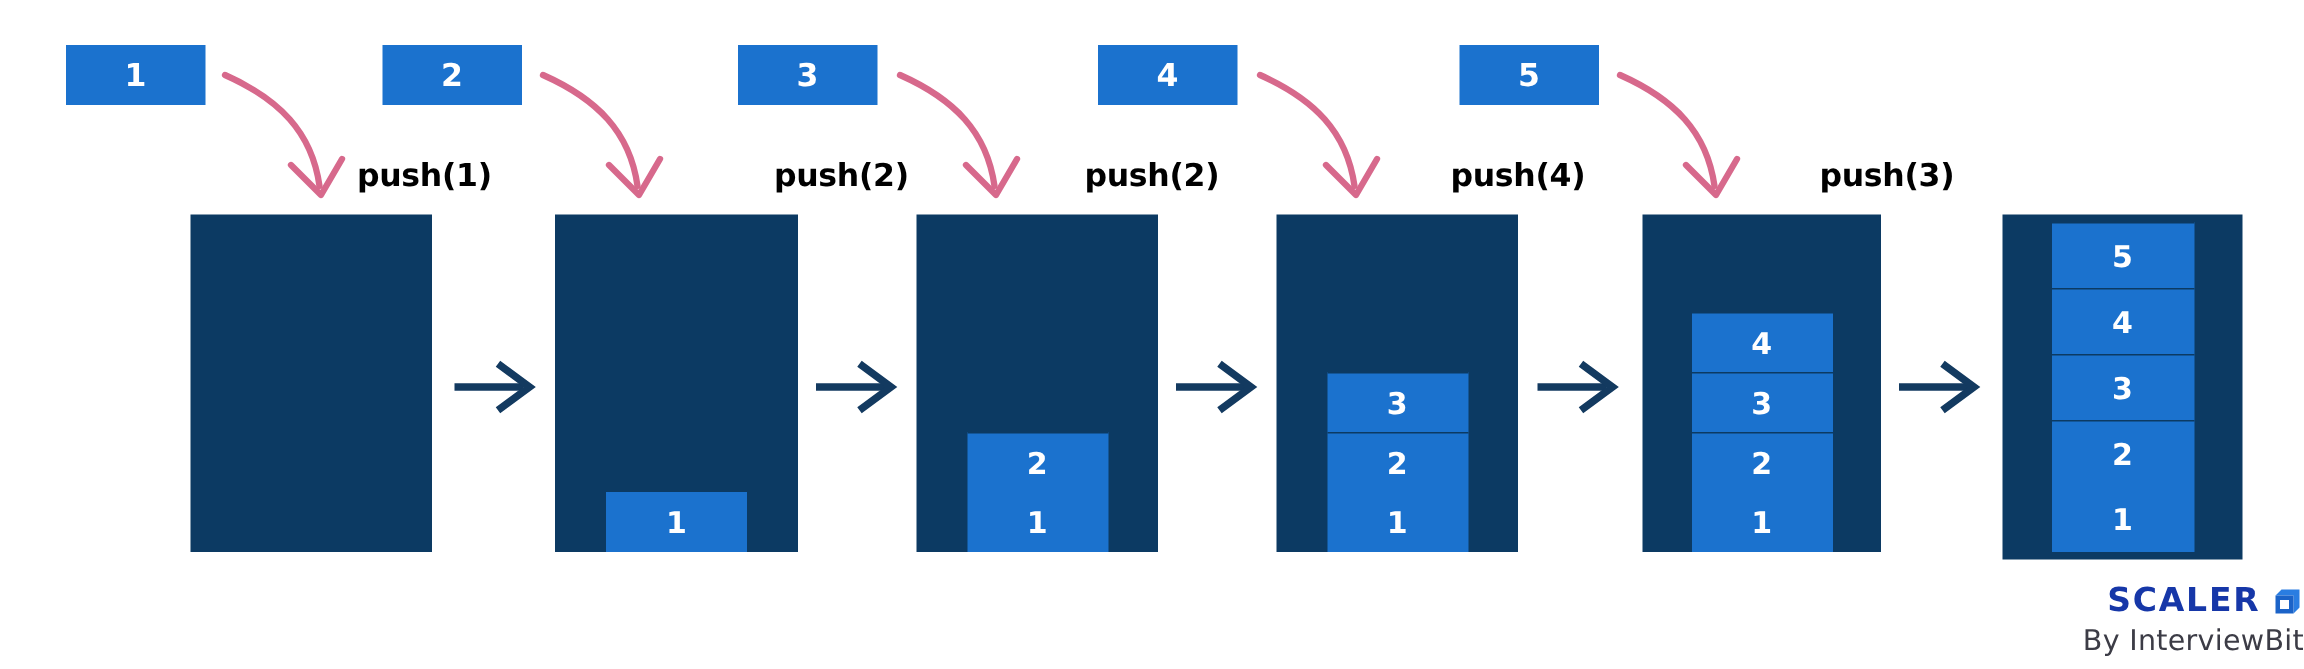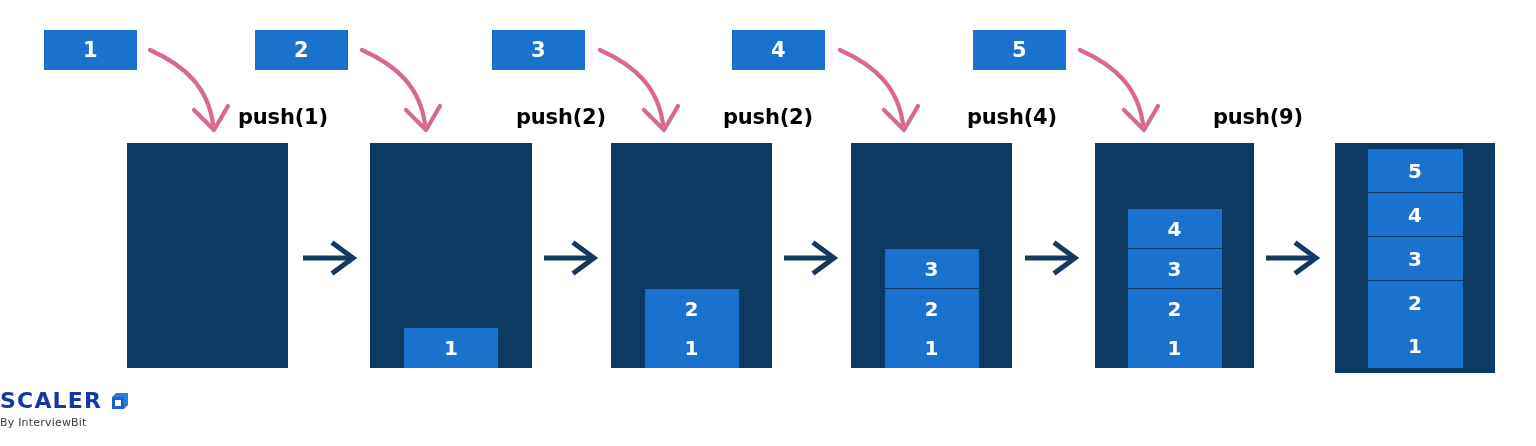--- a/index.html
+++ b/index.html
@@ -97,21 +97,21 @@
     width: 95px;
     height: 44px;
   }
 
   
   #brand {
     position: absolute;
     left: 0;
     top: 388px;
     width: 1536px;
-    text-align: left;
+    text-align: right;
   }
   .brand-row {
     display: inline-flex;
     align-items: center;
     gap: 7px;
   }
   .brand-word {
     color: #1637A8;
     font-size: 22px;
     font-weight: bold;
@@ -120,21 +120,21 @@
   .brand-mark {
     display: inline-block;
     width: 22px;
     height: 22px;
     position: relative;
   }
   .brand-sub {
     display: block;
     margin-top: 3px;
     color: #3C3C46;
-    font-size: 11px;
+    font-size: 19px;
     letter-spacing: .2px;
   }
 </style>
 </head>
 <body>
 
 <div id="canvas">
 
   <div class="value-chip" style="left:44px;  top:30px;">
       <span>1</span>
@@ -170,21 +170,21 @@
   </svg>
   <svg class="curve-arrow" style="left:1070px; top:40px;" width="110" height="100" viewBox="0 0 110 100">
     <path d="M10 10 C 46 26, 68 48, 73 84" fill="none" stroke="#D7698C" stroke-width="4.2" stroke-linecap="round"></path>
     <path d="M54 70 L74 90 L88 66" fill="none" stroke="#D7698C" stroke-width="4.2" stroke-linecap="round" stroke-linejoin="round"></path>
   </svg>
 
   <div class="push-label" style="left:238px;  top:105px;">push(1)</div>
   <div class="push-label" style="left:481px;  top:105px;margin-left:35px;">push(2)</div>
   <div class="push-label" style="left:723px;  top:105px;">push(2)</div>
   <div class="push-label" style="left:967px;  top:105px;text-align:center;">push(4)</div>
-  <div class="push-label" style="left:1213px; top:105px;">push(9)</div>
+  <div class="push-label" style="left:1213px; top:105px;">push(3)</div>
 
   <div class="stack" style="left:127px; top:143px; width:161px; height:225px;">
     <div class="stack-inner"></div>
   </div>
 
   <div class="stack" style="left:370px; top:143px; width:162px; height:225px;">
     <div class="stack-inner">
       <div class="stack-cell">1</div>
     </div>
   </div>

